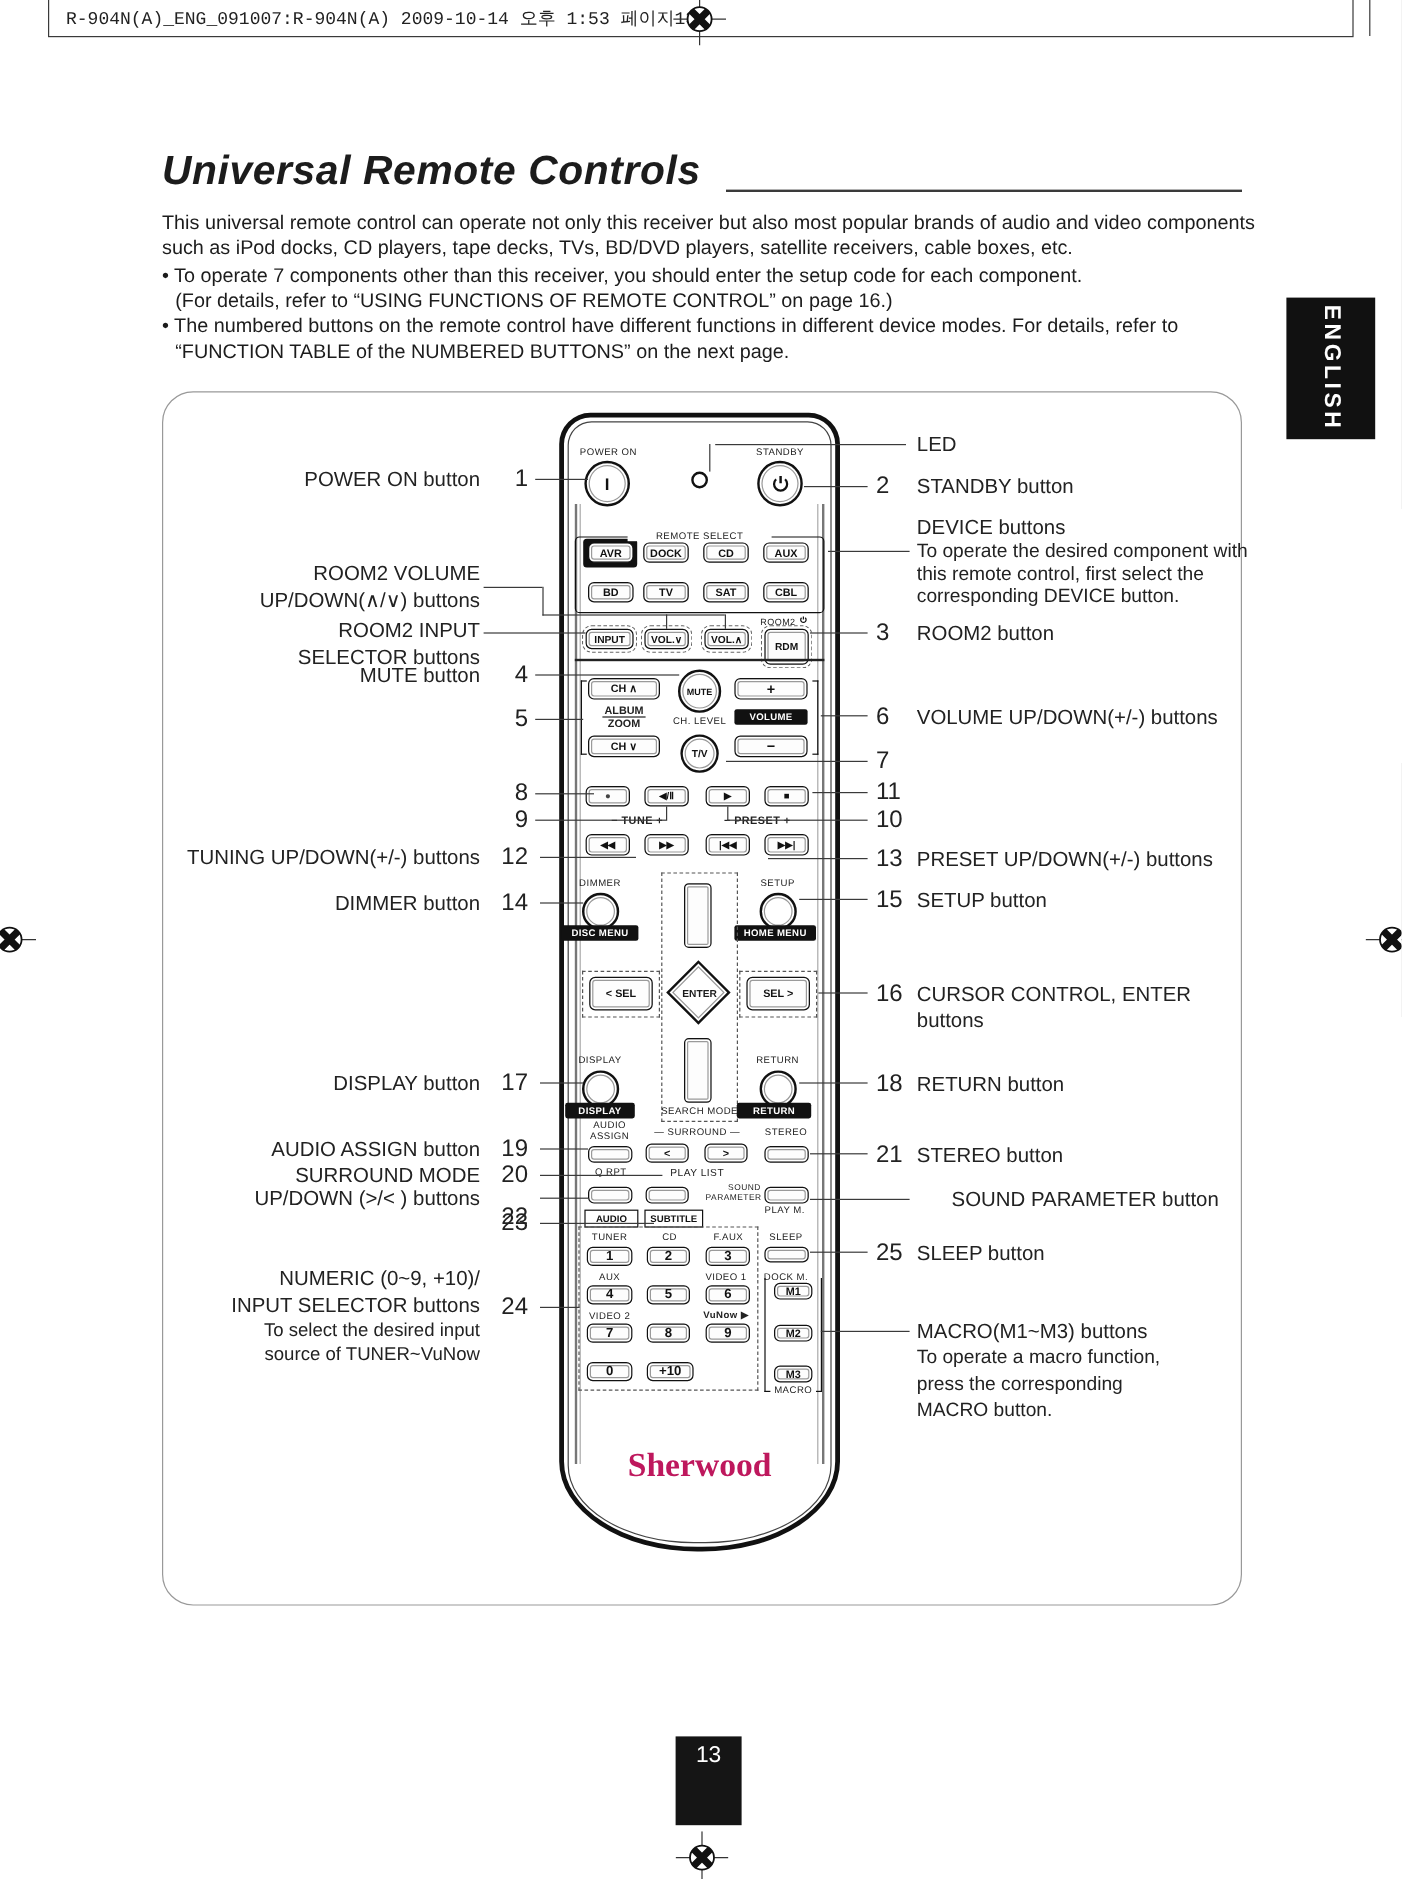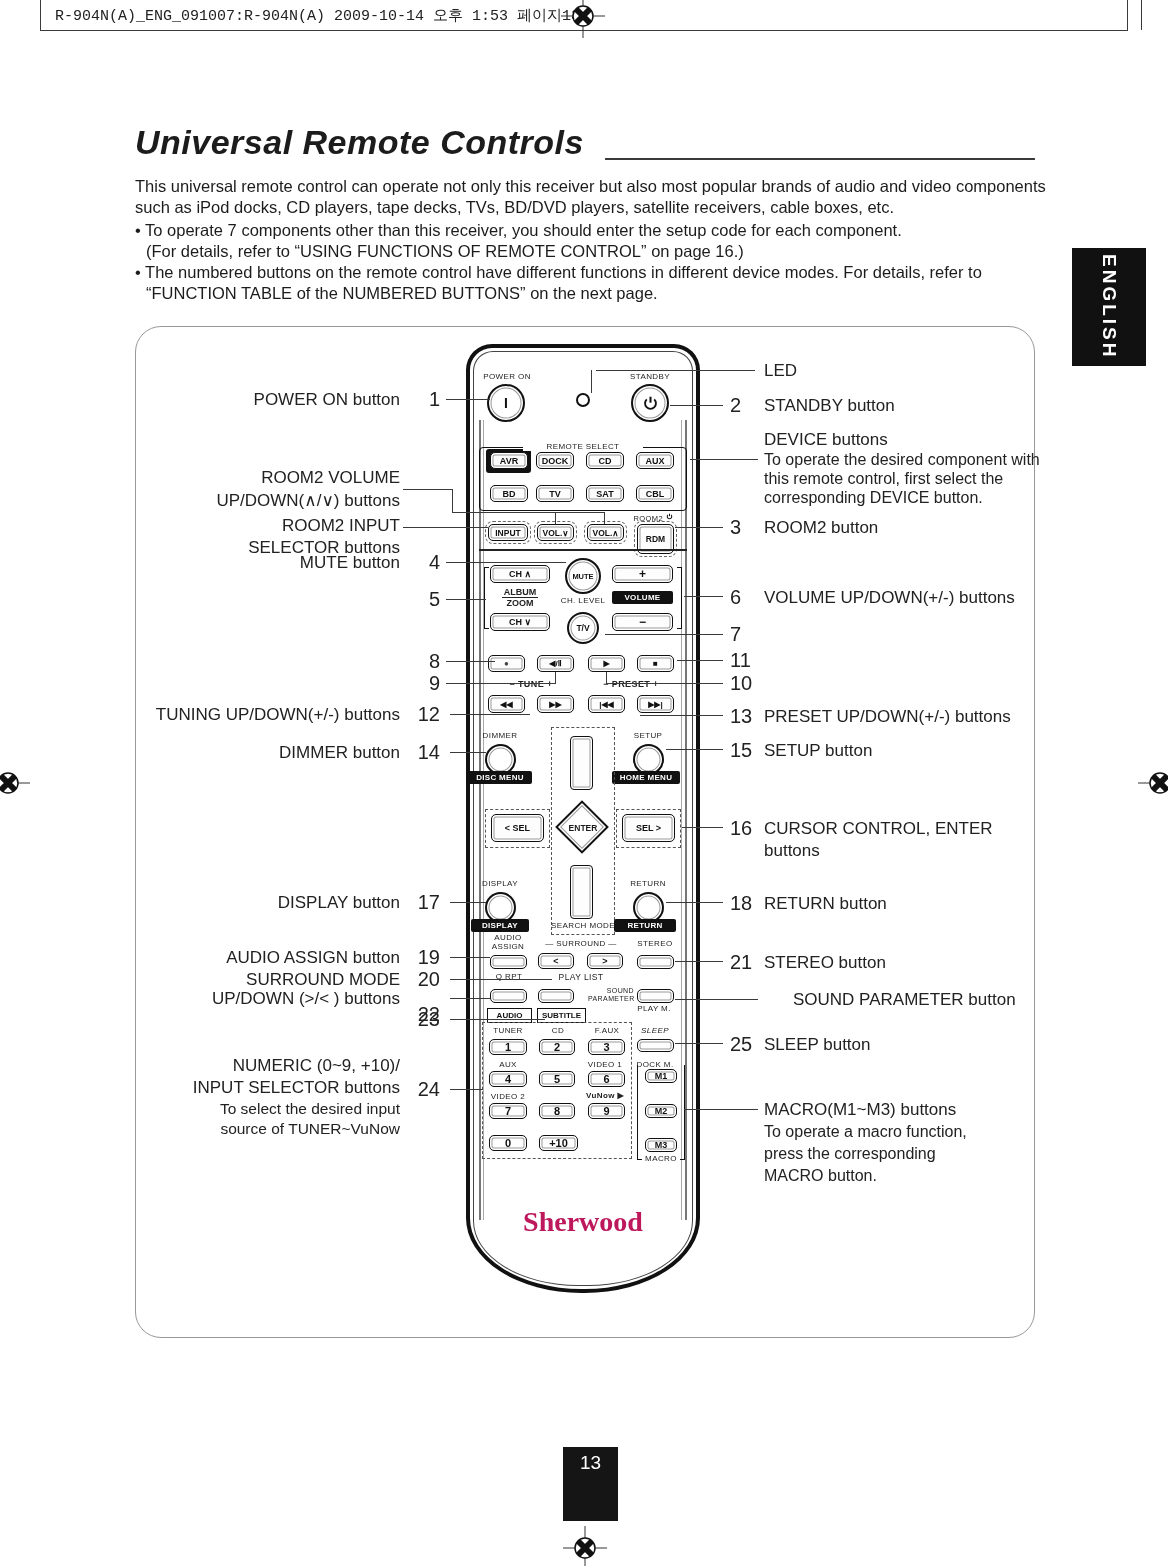--- a/index.html
+++ b/index.html
@@ -211,21 +211,21 @@
     <span>AUDIO</span>
   </div>
   <div class="obox" style="left:537px;top:1008px;width:47px;height:13px;">
     <span>SUBTITLE</span>
   </div>
 
   <div class="dash" style="left:482px;top:1022px;width:150px;height:137px;"></div>
   <div class="rlab" style="left:488px;top:1026px;width:40px;">TUNER</div>
   <div class="rlab" style="left:540px;top:1026px;width:36px;">CD</div>
   <div class="rlab" style="left:586px;top:1026px;width:42px;">F.AUX</div>
-  <div class="rlab" style="left:632px;top:1026px;width:46px;font-style:italic;">SLEEP</div>
+  <div class="rlab" style="left:632px;top:1026px;width:46px;">SLEEP</div>
   <div class="rbtn" style="left:489px;top:1039px;width:38px;height:16px;font-size:11px;">1</div>
   <div class="rbtn" style="left:539px;top:1039px;width:36px;height:16px;font-size:11px;">2</div>
   <div class="rbtn" style="left:588px;top:1039px;width:37px;height:16px;font-size:11px;">3</div>
   <div class="rbtn" style="left:637px;top:1039px;width:37px;height:13px;"></div>
   <div class="rlab" style="left:488px;top:1060px;width:40px;">AUX</div>
   <div class="rlab" style="left:580px;top:1060px;width:50px;">VIDEO 1</div>
   <div class="rlab" style="left:630px;top:1060px;width:50px;">DOCK M.</div>
   <div class="rbtn" style="left:489px;top:1071px;width:38px;height:16px;font-size:11px;">4</div>
   <div class="rbtn" style="left:539px;top:1071px;width:36px;height:16px;font-size:11px;">5</div>
   <div class="rbtn" style="left:588px;top:1071px;width:37px;height:16px;font-size:11px;">6</div>

